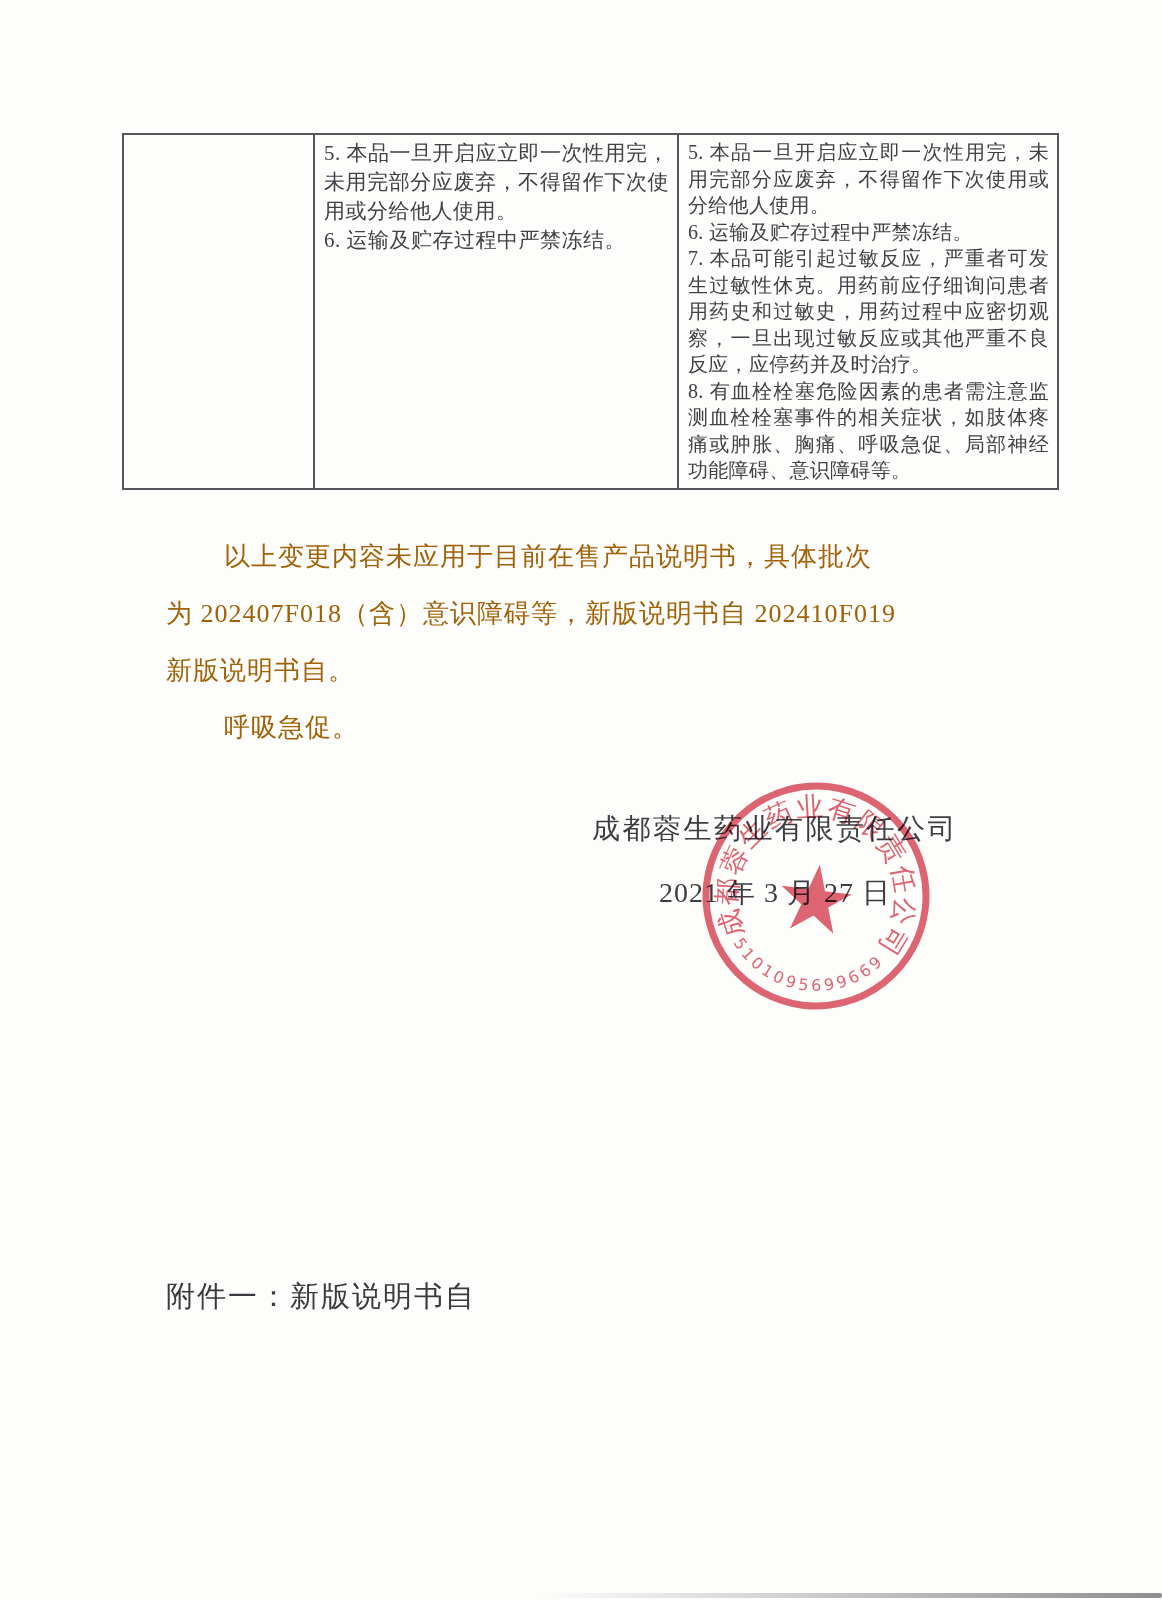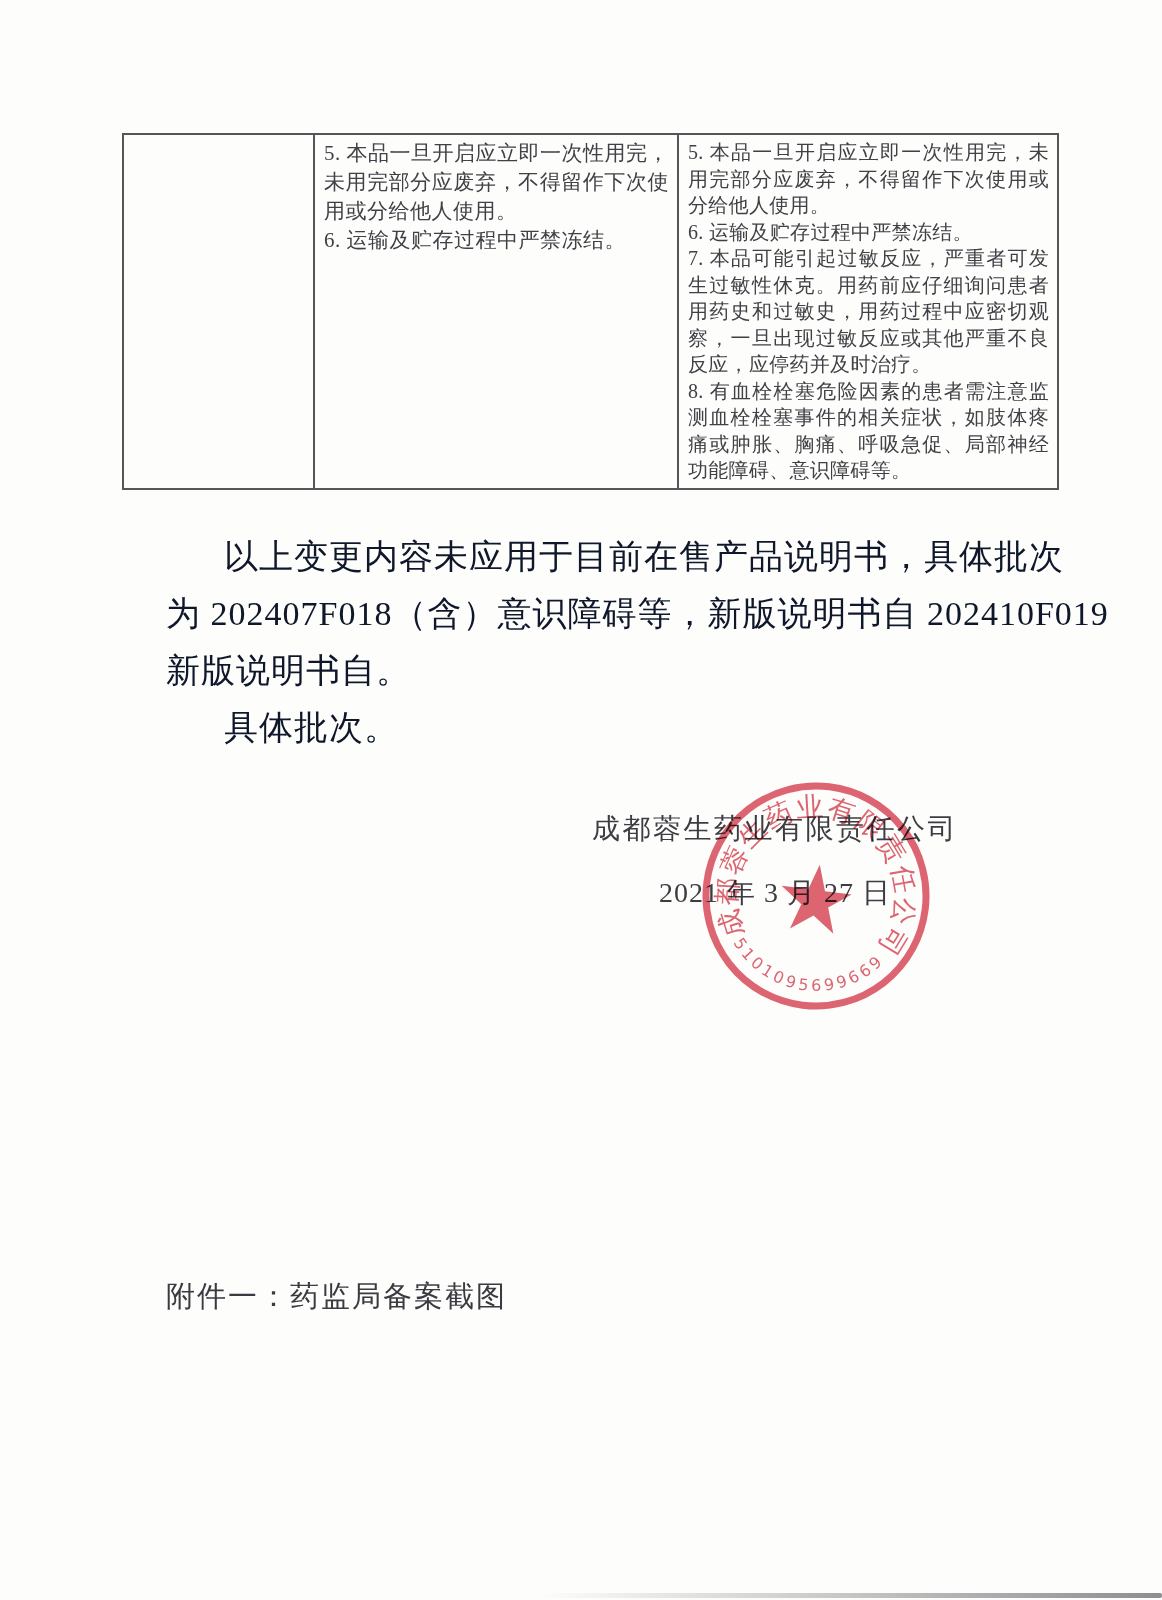--- a/index.html
+++ b/index.html
@@ -38,24 +38,24 @@
   .doc-table td.col-old   { width: 345px; font-size: 21px; line-height: 29px; letter-spacing: 0.5px; }
   .doc-table td.col-new   { font-size: 20px; line-height: 26.5px; letter-spacing: 0.3px; }
   .doc-table p { margin: 0; text-align: justify; }
 
   
   .notice-block {
     position: absolute;
     left: 166px;
     top: 528px;
     width: 800px;
-    font-size: 34px;
+    font-size: 26px;
     line-height: 57px;
     letter-spacing: 1px;
-    color: #0f172a;
+    color: #a16207;
   }
   .notice-line { white-space: nowrap; }
   .indent { text-indent: 58px; }
 
   
   .sig-company {
     position: absolute;
     left: 775px;
     top: 810px;
     transform: translateX(-50%);
@@ -135,21 +135,21 @@
         <p>8. 有血栓栓塞危险因素的患者需注意监测血栓栓塞事件的相关症状，如肢体疼痛或肿胀、胸痛、呼吸急促、局部神经功能障碍、意识障碍等。</p>
       </td>
     </tr>
   </tbody>
     </table>
 
   <div class="notice-block">
     <div class="notice-line indent">以上变更内容未应用于目前在售产品说明书，具体批次</div>
     <div class="notice-line">为 202407F018（含）意识障碍等，新版说明书自 202410F019</div>
     <div class="notice-line">新版说明书自。</div>
-    <div class="notice-line indent">具体批次。</div>
+    <div class="notice-line indent">呼吸急促。</div>
   </div>
 
   <div class="sig-company">成都蓉生药业有限责任公司</div>
   <div class="sig-date">2021 年 3 月 27 日</div>
 
   <svg class="seal" viewBox="0 0 320 320" aria-hidden="true">
     <g transform="rotate(7 160 160)">
       <circle class="red-stroke" cx="160" cy="160" r="110"></circle>
       <defs>
         <path id="sealTopArc" d="M 94.5 205.9 A 80 80 0 1 1 225.5 205.9"></path>
@@ -158,17 +158,17 @@
       <text class="red-fill star" x="160" y="195" text-anchor="middle">★</text>
       <text class="red-fill arc-company">
         <textPath href="#sealTopArc" startOffset="50%" text-anchor="middle">成都蓉生药业有限责任公司</textPath>
       </text>
       <text class="red-fill arc-code">
         <textPath href="#sealBottomArc" startOffset="50%" text-anchor="middle">5101095699669</textPath>
       </text>
     </g>
   </svg>
 
-  <div class="attachment-note">附件一：药监局备案截图</div>
+  <div class="attachment-note">附件一：新版说明书自</div>
 
   <div class="scan-edge"></div>
 
 </div>
 
 </body></html>

